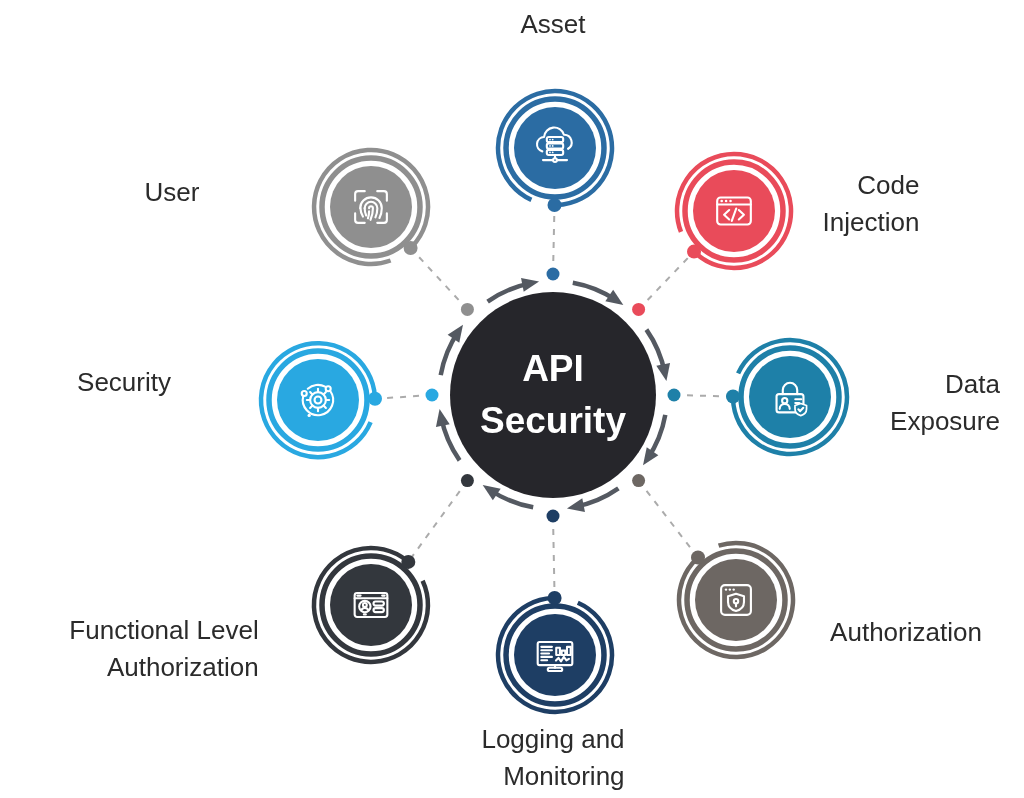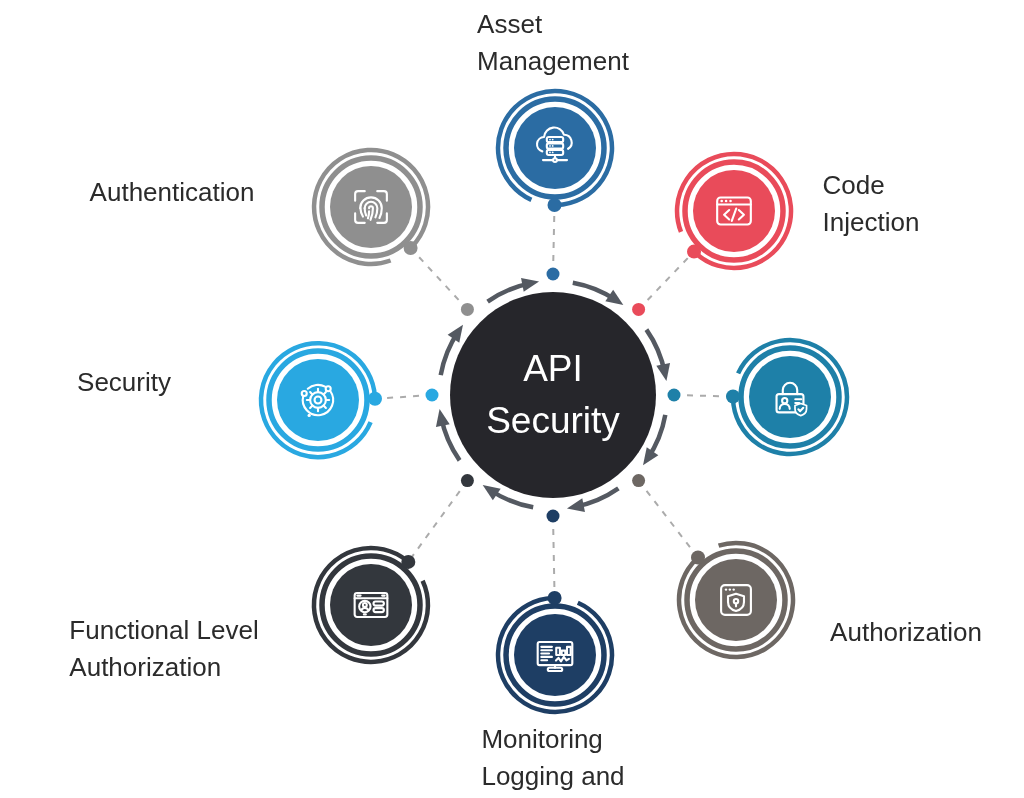--- a/index.html
+++ b/index.html
@@ -1,24 +1,24 @@
 <!DOCTYPE html>
 <html style="--label-color: #2b2b2b;"><head>
 <meta charset="utf-8">
 <style>
   html,body{margin:0;padding:0;background:#ffffff;}
   .stage{position:relative;width:1024px;height:798px;background:#ffffff;overflow:hidden;
          font-family:"Liberation Sans", sans-serif;}
   svg#scene{position:absolute;left:0;top:0;width:1024px;height:798px;}
   .ic{stroke:#ffffff;fill:none;stroke-width:2.2;stroke-linecap:round;stroke-linejoin:round;}
   .ic-fill{fill:#ffffff;stroke:none;}
-  .label{position:absolute;transform:translateX(-50%);text-align:left;
+  .label{position:absolute;transform:translateX(-50%);text-align:right;
          font-size:26px;line-height:37px;color:var(--label-color,#2b2b2b);white-space:nowrap;}
   .center-label{position:absolute;left:553px;top:395px;transform:translate(-50%,-50%);
-         text-align:center;color:#ffffff;font-weight:400;font-size:37px;line-height:52px;white-space:nowrap;}
+         text-align:center;color:#ffffff;font-weight:700;font-size:37px;line-height:52px;white-space:nowrap;}
 </style>
 </head>
 <body>
 
 <div class="stage">
 
   <svg id="scene" viewBox="0 0 1024 798">
     <defs>
       <marker id="arrowhead" markerUnits="userSpaceOnUse" markerWidth="20" markerHeight="18" refX="10" refY="8" orient="auto">
         <path d="M1 1 L18 8 L1 15 Z" fill="#545961"></path>
@@ -213,36 +213,39 @@
       </g>
     </svg>
 
   <div class="center-label" style="color: rgb(255, 255, 255);">
     <div>API</div>
     <div>Security</div>
   </div>
 
   <div class="label" style="left:553px;top:6px">
     <div>Asset</div>
-    <div>Management</div>
   </div>
   <div class="label" style="left:871px;top:167px">
     <div>Code</div>
     <div>Injection</div>
   </div>
+  <div class="label" style="left:945px;top:366px">
+    <div>Data</div>
+    <div>Exposure</div>
+  </div>
   <div class="label" style="left:906px;top:614px">
     <div>Authorization</div>
   </div>
   <div class="label" style="left:553px;top:721px">
+    <div>Logging and</div>
     <div>Monitoring</div>
-    <div>Logging and</div>
   </div>
   <div class="label" style="left:164px;top:612px">
     <div>Functional Level</div>
     <div>Authorization</div>
   </div>
   <div class="label" style="left:124px;top:364px">
     <div>Security</div>
   </div>
   <div class="label" style="left:172px;top:174px">
-    <div>Authentication</div>
+    <div>User</div>
   </div>
 </div>
 
 </body></html>

